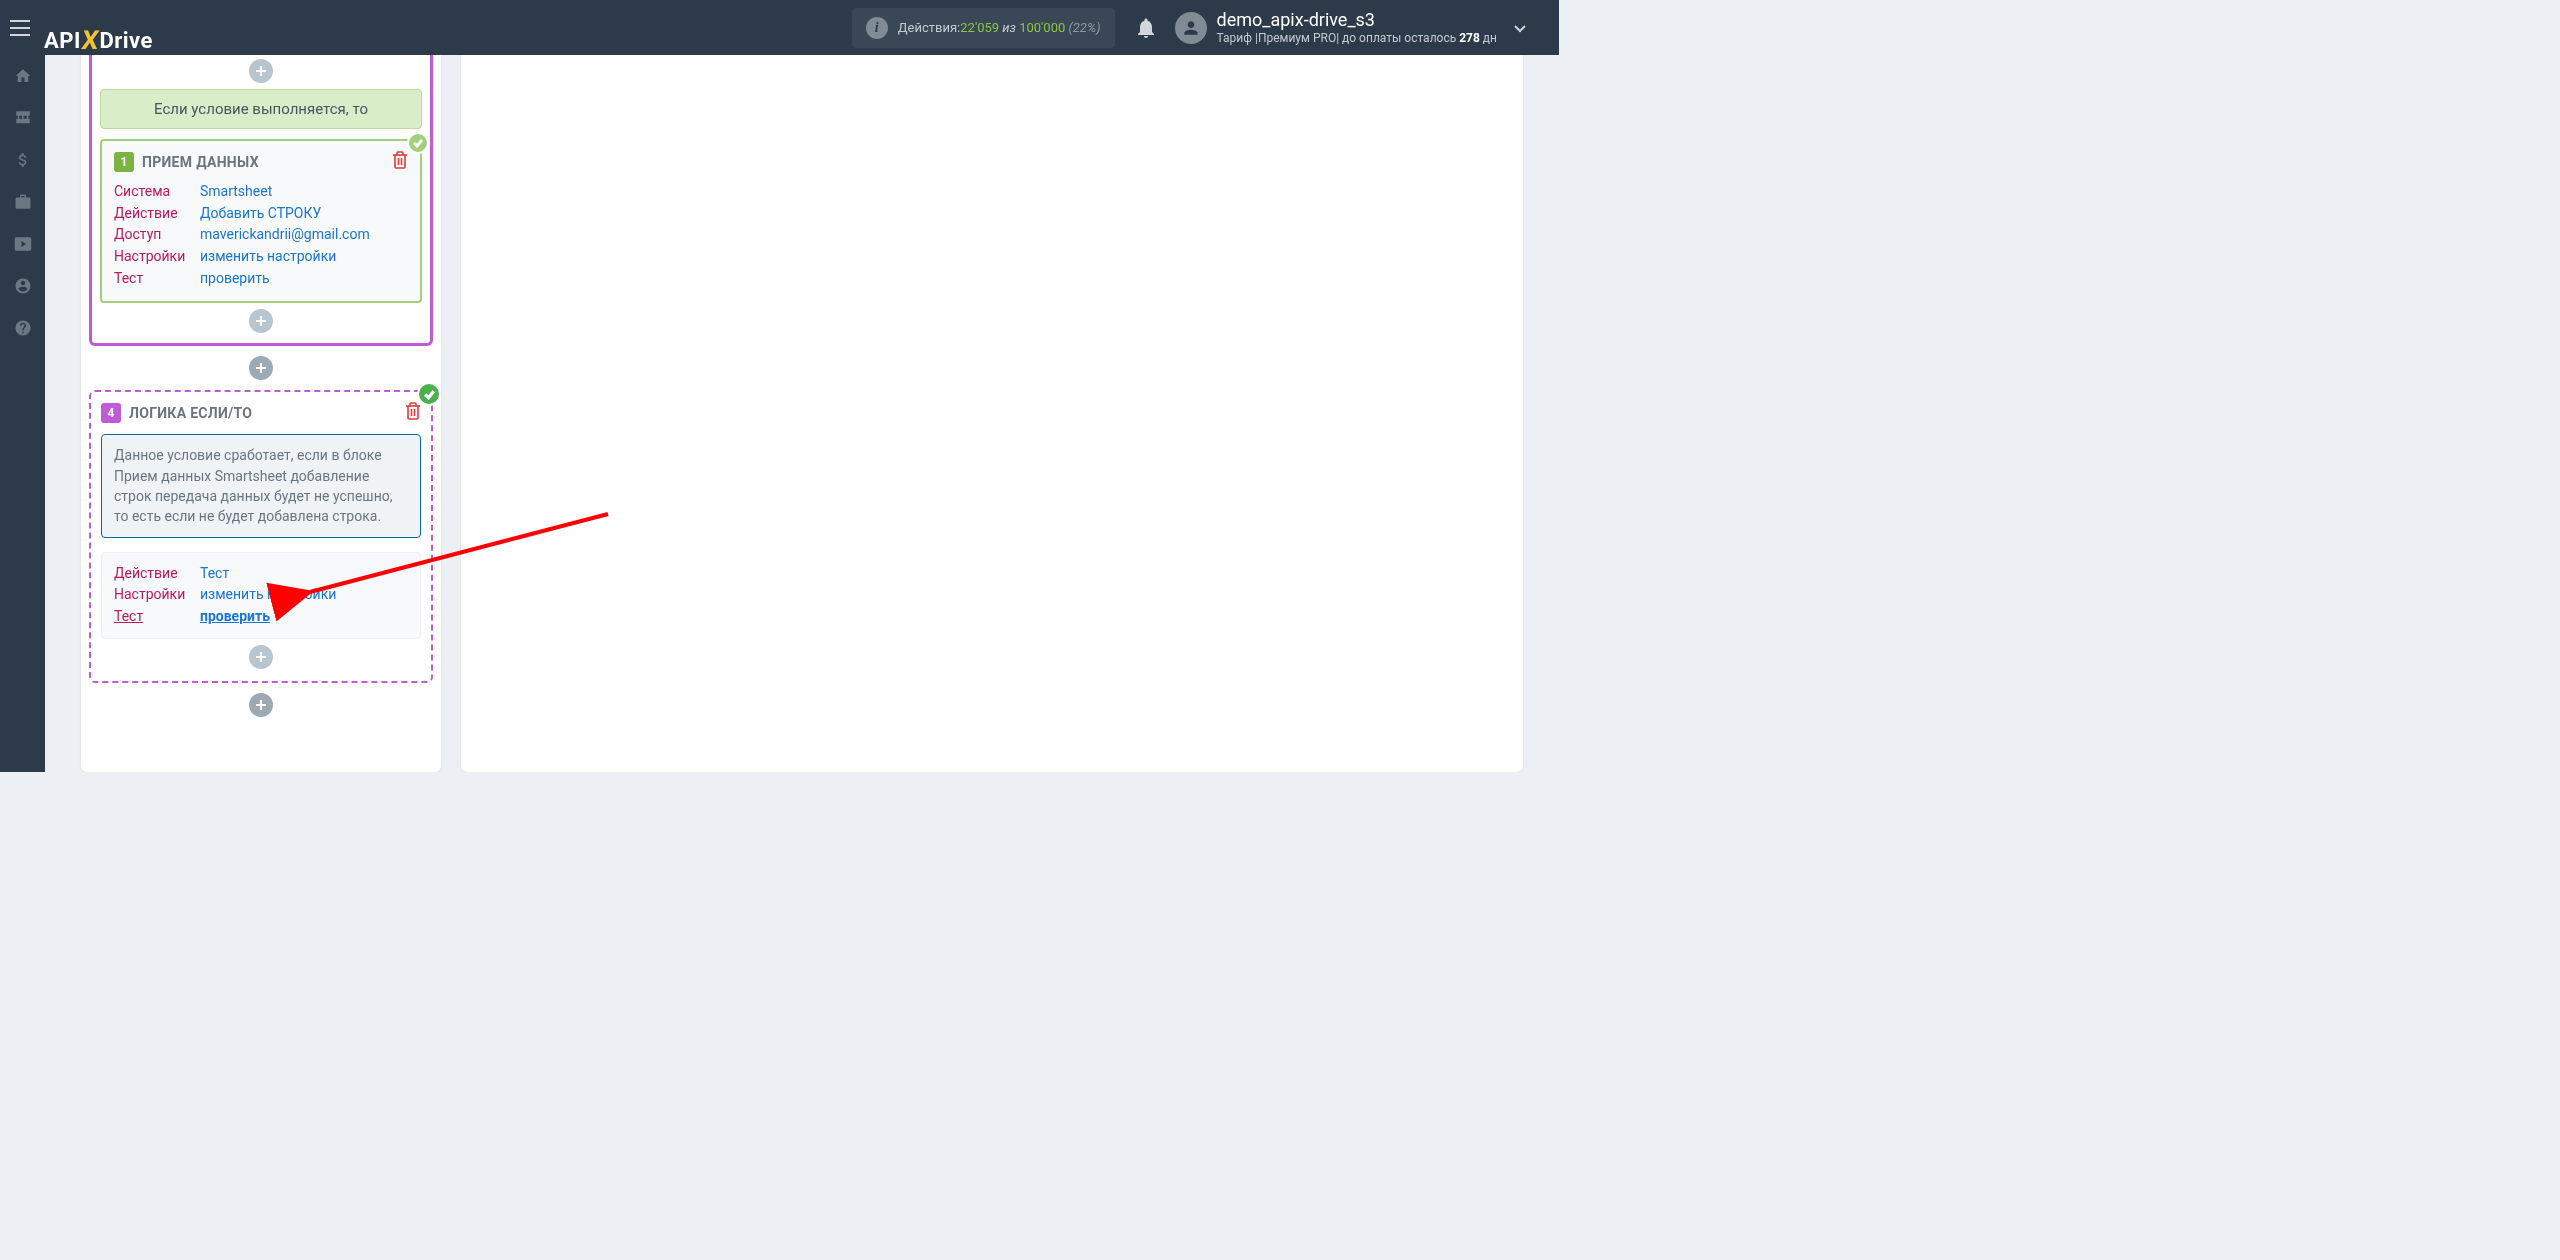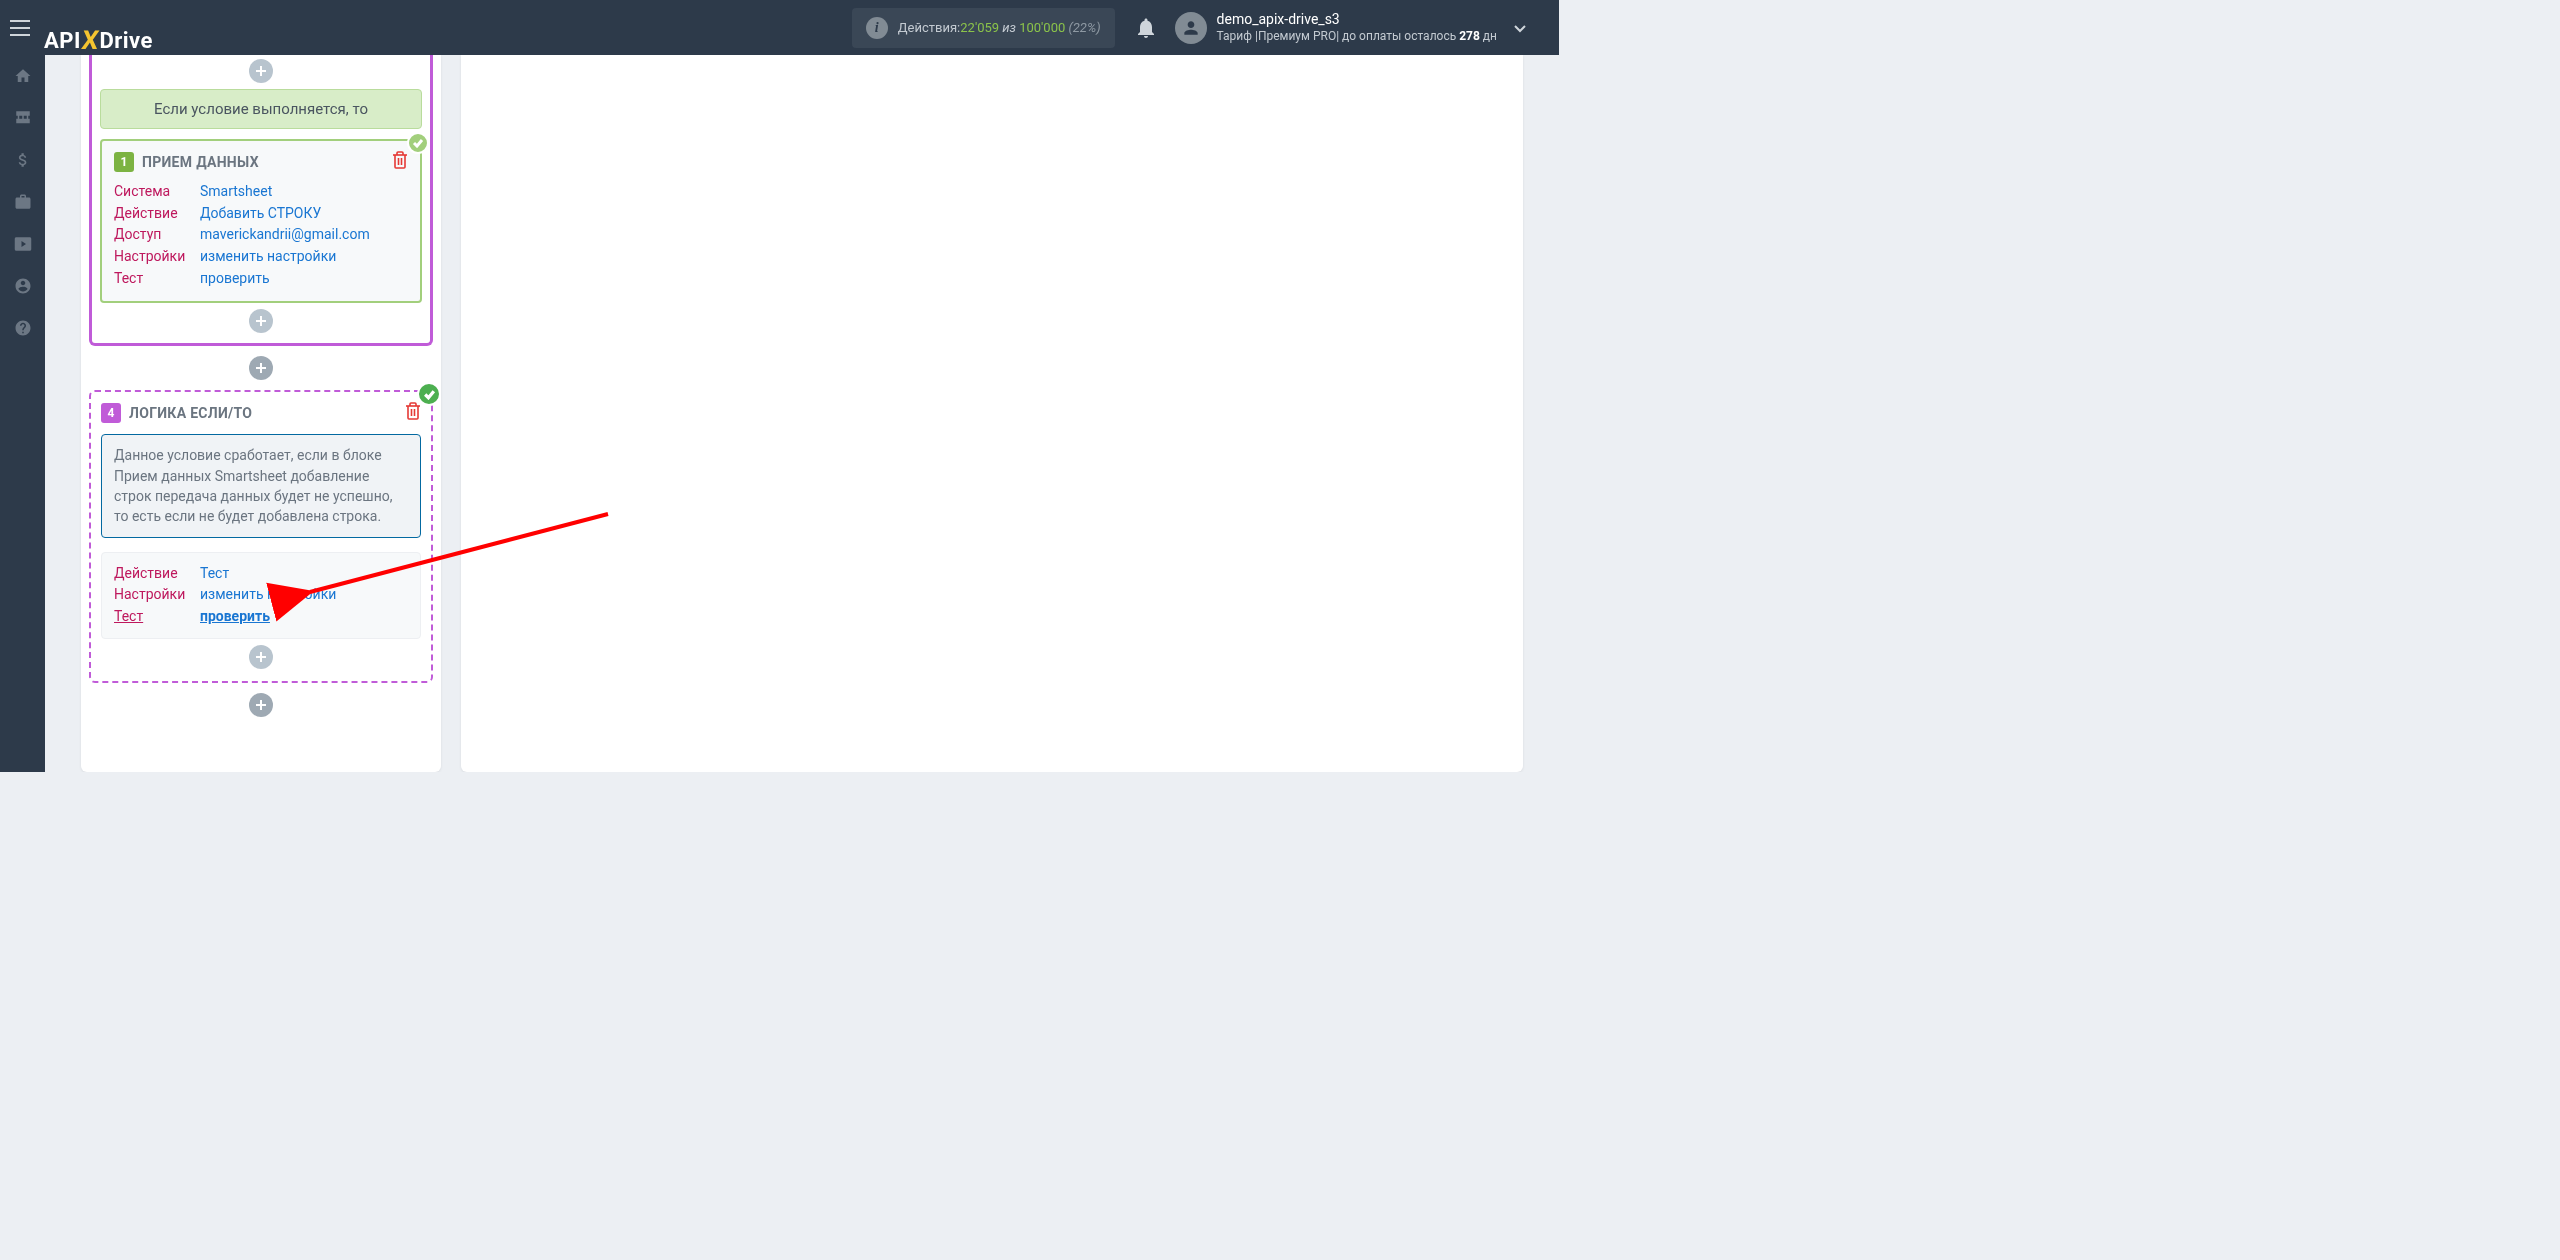--- a/index.html
+++ b/index.html
@@ -22,21 +22,21 @@
 .actions-num{font-size:13px}
 .num-used{color:#8BC34A}
 .num-of{color:#c3cad1;font-style:italic}
 .num-total{color:#8BC34A}
 .num-pct{color:#8e99a3;font-style:italic}
 .bell-btn{width:38px;display:flex;align-items:center;justify-content:center;cursor:pointer}
 .user-block{display:flex;align-items:center;padding:0 14px 0 10px;cursor:pointer}
 .avatar{width:32px;height:32px;border-radius:50%;background:#818b94;display:flex;align-items:center;justify-content:center;margin-right:10px}
 .avatar svg{fill:#2d3a4a}
 .user-txt{display:flex;flex-direction:column;line-height:1.25}
-.user-name{color:#fff;font-size:14px}
+.user-name{color:#fff;font-size:18px}
 .user-tariff{color:#c3cad1;font-size:12px}
 .days-left{color:#fff;font-weight:700}
 .chevron-btn{width:30px;display:flex;align-items:center;justify-content:center;margin-left:8px;margin-right:10px}
 
 
 .sidebar{position:absolute;left:0;top:55px;bottom:0;width:45px;background:#2d3a4a;display:flex;flex-direction:column}
 .sb-item{height:42px;display:flex;align-items:center;justify-content:center;cursor:pointer}
 .sb-item svg{fill:#6c7784;width:18px;height:18px}
 
 

